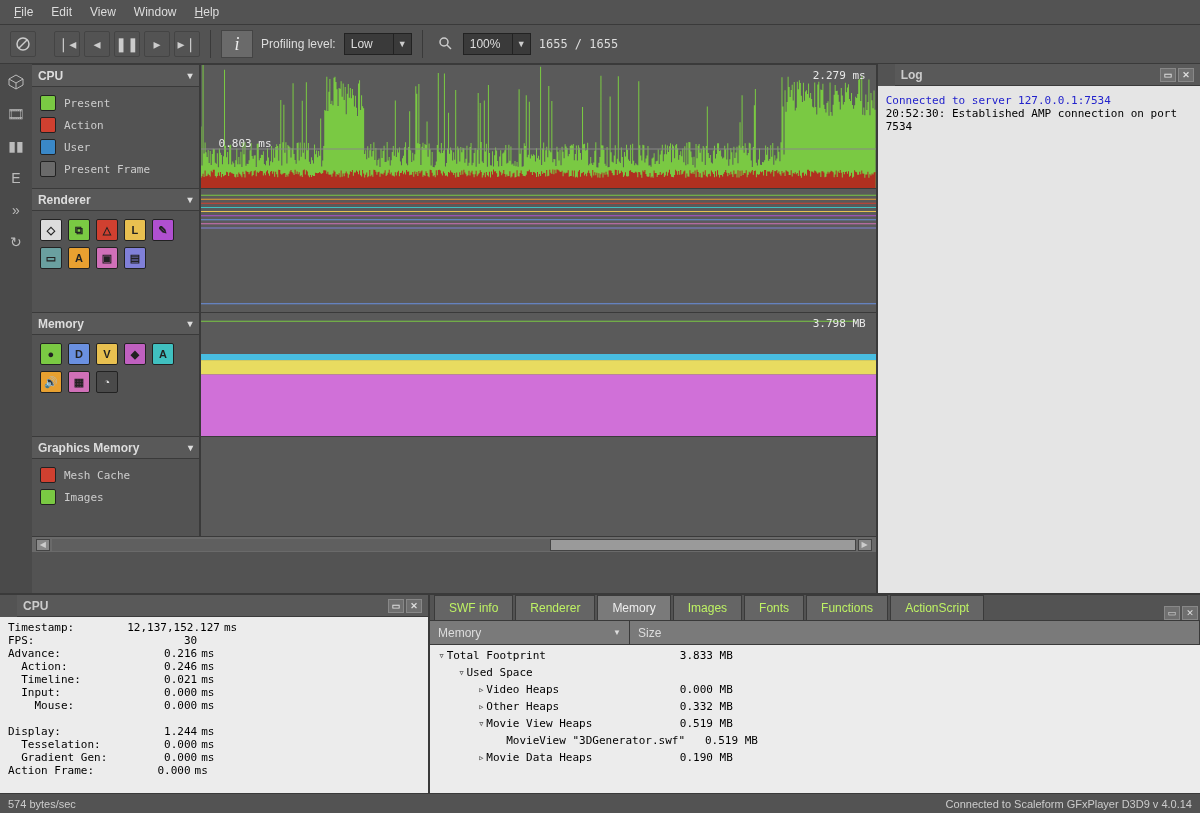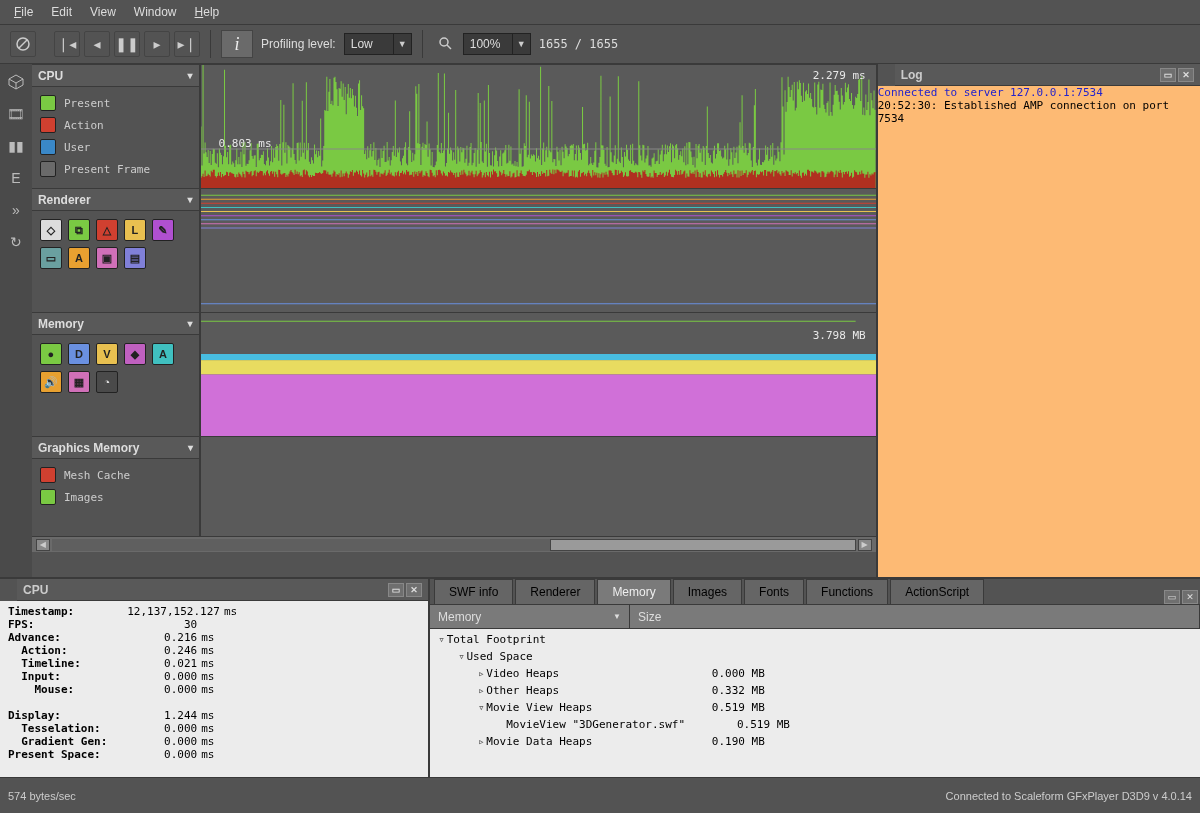--- a/index.html
+++ b/index.html
@@ -38,49 +38,49 @@
 .sw { width:16px; height:16px; border:1px solid #222; border-radius:2px;}
 .geom { flex:1 1 auto; background:#5a5a5a; position:relative; overflow:hidden;}
 .annot{ position:absolute; font-family:"Lucida Console",monospace; font-size:11px; color:#e8e8e8;}
 
 .isw{width:22px;height:22px;border:1px solid #222;border-radius:2px;display:flex;align-items:center;justify-content:center;font-size:11px;color:#222;font-weight:bold;}
 
 .logpanel { width:325px; background:#535353; border-left:2px solid #3a3a3a; display:flex; flex-direction:column;}
 .panelhead{height:22px;background:#595959;border-bottom:1px solid #3a3a3a;display:flex;align-items:center;justify-content:space-between;padding:0 6px;font-weight:bold;color:#ccc;margin-left:17px;}
 .panelhead .btns{display:flex; gap:2px;}
 .pheadbtn{width:16px;height:14px;border:1px solid #888;display:flex;align-items:center;justify-content:center;font-size:9px;background:#6f6f6f;color:#ddd;}
-.logbody{flex:1;background:#fdba74;padding:0;font-family:"Lucida Console",monospace;font-size:11px;color:#000;overflow:hidden;}
+.logbody{flex:1;background:#e5e5e5;padding:8px;font-family:"Lucida Console",monospace;font-size:11px;color:#000;overflow:hidden;}
 .logline .blue{color:#2222cc;}
 
 .hscroll{height:16px;background:#6a6a6a;border-top:1px solid #3a3a3a;display:flex;align-items:center;padding:0 4px;}
 .hscroll .arrow{width:14px;height:12px;background:#8a8a8a;border:1px solid #444;display:flex;align-items:center;justify-content:center;font-size:8px;}
 .hscroll .track{flex:1;height:12px;margin:0 2px;background:#5f5f5f;position:relative;}
 .hscroll .thumb{position:absolute;height:100%;background:#9a9a9a;border:1px solid #444;}
 
 .bottomrow{height:200px;display:flex;border-top:2px solid #3a3a3a;}
 .cpudetail{flex:0 0 430px;display:flex;flex-direction:column;border-right:2px solid #3a3a3a;background:#535353;}
 .cpubody{flex:1;background:#ececec;padding:4px 8px;color:#000;font-family:"Lucida Console",monospace;font-size:11px;overflow:hidden;}
 .cpubody .row{display:flex;}
-.cpubody .k{white-space:pre;font-weight:bold;}
+.cpubody .k{white-space:pre;}
 .cpubody .v{min-width:70px;text-align:right;}
 .cpubody .u{margin-left:4px;}
 .tabsarea{flex:1;display:flex;flex-direction:column;background:#535353;}
 .tabbar{height:26px;display:flex;align-items:flex-end;padding:0 4px;gap:2px;background:#535353;border-bottom:1px solid #3a3a3a;}
-.tab{padding:5px 14px;background:#656565;border:1px solid #3a3a3a;border-bottom:none;color:#000000;font-size:12px;}
+.tab{padding:5px 14px;background:#656565;border:1px solid #3a3a3a;border-bottom:none;color:#bef264;font-size:12px;}
 .tab.active{background:#7a7a7a;color:#eee;}
 .gridhead{height:24px;display:flex;background:#7a7a7a;border-bottom:1px solid #3a3a3a;position:relative;}
 .gridhead .hwin{position:absolute;right:2px;top:-15px;display:flex;gap:2px;}
 .gh{flex:0 0 auto;padding:4px 8px;border-right:1px solid #3a3a3a;display:flex;align-items:center;justify-content:space-between;color:#ddd;}
 .gridbody{flex:1;background:#ececec;color:#000;font-family:"Lucida Console",monospace;font-size:11px;overflow:hidden;padding-top:2px;}
-.gridbody .line{display:flex;height:17px;align-items:center;gap:32px;}
+.gridbody .line{display:flex;height:17px;align-items:center;}
 .gridbody .c1{flex:0 0 230px;white-space:pre;}
 .gridbody .c2{flex:1;white-space:pre;}
 .gridbody .tri{display:inline-block;width:10px;text-align:center;color:#555;}
 
-.status{height:36px;background:#535353;border-top:1px solid #3a3a3a;display:flex;align-items:center;justify-content:space-between;padding:0 8px;color:#ccc;font-size:11px;}
+.status{height:20px;background:#535353;border-top:1px solid #3a3a3a;display:flex;align-items:center;justify-content:space-between;padding:0 8px;color:#ccc;font-size:11px;}
 
 svg{display:block;}
 </style>
 </head>
 <body>
 
 <div class="menubar">
   <div class="mi"><u>F</u>ile</div>
   <div class="mi">Edit</div>
   <div class="mi">View</div>
@@ -230,21 +230,21 @@
             <div class="isw" style="background: rgb(74, 74, 74); color: rgb(221, 221, 221);">◔</div>
           </div>
       </div>
       <div class="geom">
         <svg width="100%" height="100%" preserveAspectRatio="none" viewBox="0 0 660 120">
           <line x1="0" y1="8" x2="640" y2="8" stroke="#7ac943" stroke-width="1"></line>
           <rect x="0" y="40" width="660" height="6" fill="#48bde0"></rect>
           <rect x="0" y="46" width="660" height="14" fill="#e8dc60"></rect>
           <rect x="0" y="60" width="660" height="60" fill="#d070d8"></rect>
         </svg>
-        <div class="annot" style="right:10px;top:16px">3.798 MB</div>
+        <div class="annot" style="right:10px;top:4px">3.798 MB</div>
       </div>
     </div>
 
     <div class="chartrow" style="height:100px">
       <div class="catpanel">
         <div class="cathead">
           <span>Graphics Memory</span>
             <span class="dots">▾</span>
         </div>
         <div class="catbody" id="gmem-legend">
@@ -346,21 +346,21 @@
           <span class="k">  Tesselation:    </span>
           <span class="v">0.000</span>
           <span class="u">ms</span>
         </div>
         <div class="row">
           <span class="k">  Gradient Gen:   </span>
           <span class="v">0.000</span>
           <span class="u">ms</span>
         </div>
         <div class="row">
-          <span class="k">Present Space:    </span>
+          <span class="k">Action Frame:    </span>
           <span class="v">0.000</span>
           <span class="u">ms</span>
         </div>
       </div>
   </div>
 
   <div class="tabsarea">
     <div class="tabbar" id="tabbar">
         <div class="tab">SWF info</div>
         <div class="tab">Renderer</div>
@@ -379,20 +379,21 @@
         <span>Memory</span>
           <span style="font-size:8px">▼</span>
       </div>
       <div class="gh" style="flex:1">
         <span>Size</span>
       </div>
     </div>
     <div class="gridbody" id="gridbody">
         <div class="line">
           <span class="c1"> <span class="tri">▿</span>Total Footprint</span>
+          <span class="c2">   3.833 MB</span>
         </div>
         <div class="line">
           <span class="c1">    <span class="tri">▿</span>Used Space</span>
         </div>
         <div class="line">
           <span class="c1">       <span class="tri">▹</span>Video Heaps</span>
           <span class="c2">   0.000 MB</span>
         </div>
         <div class="line">
           <span class="c1">       <span class="tri">▹</span>Other Heaps</span>

